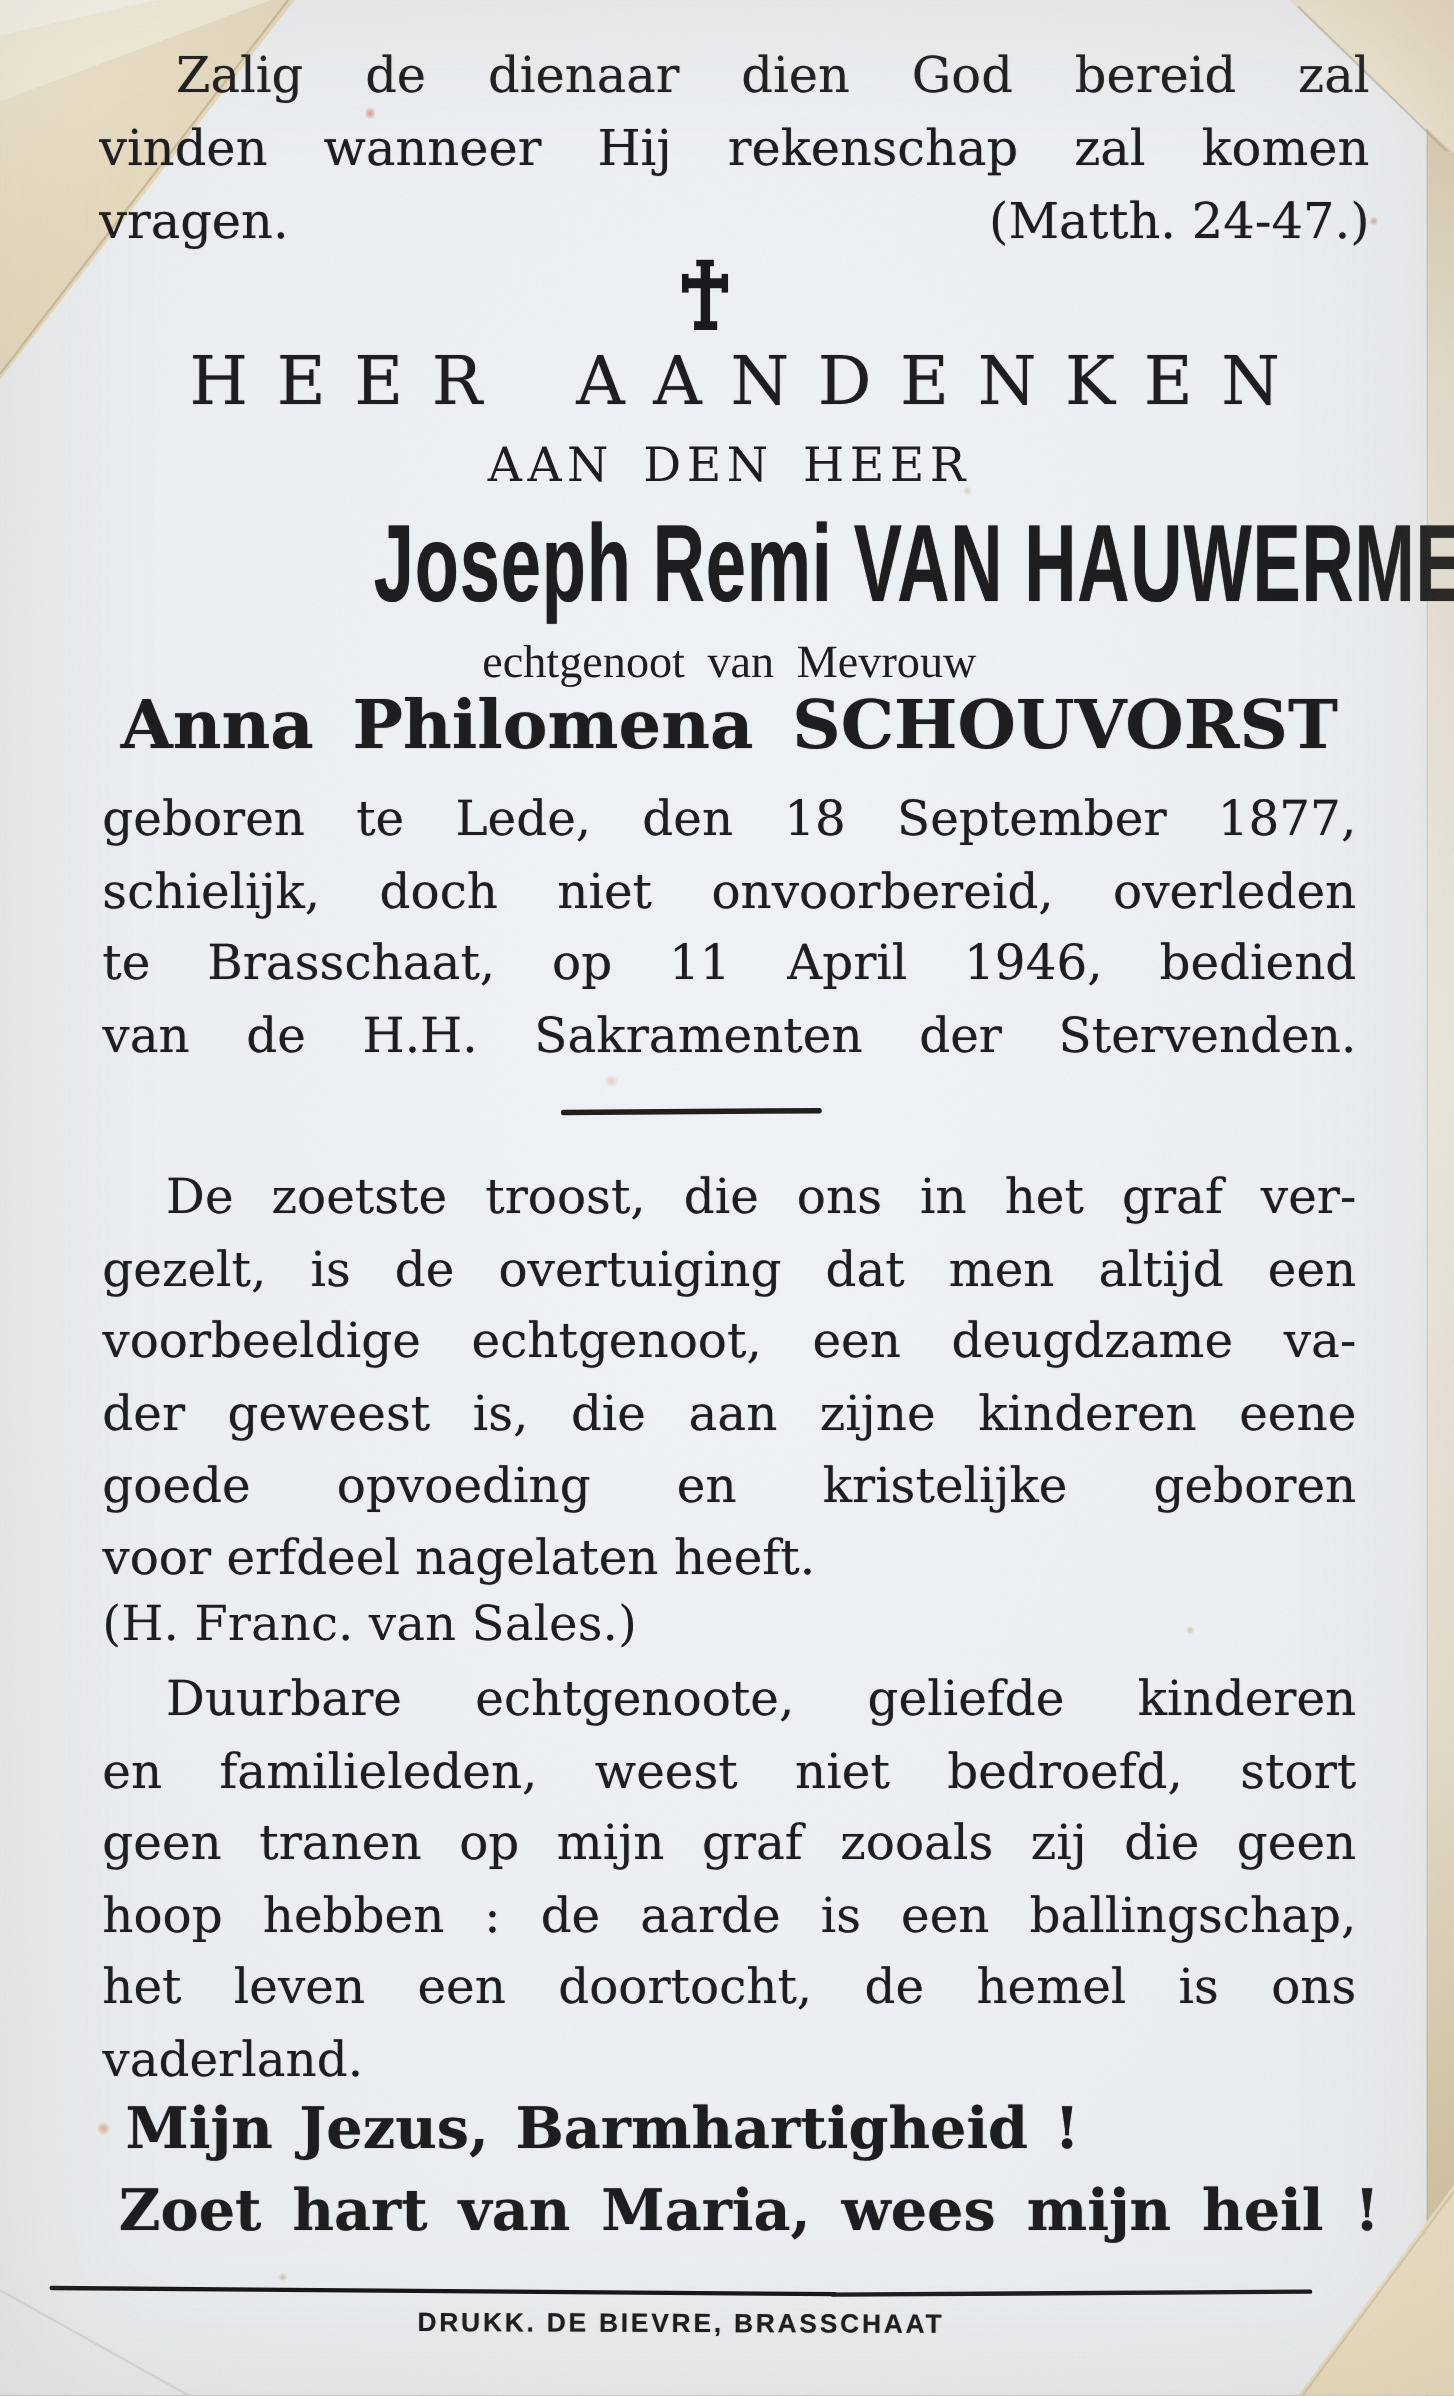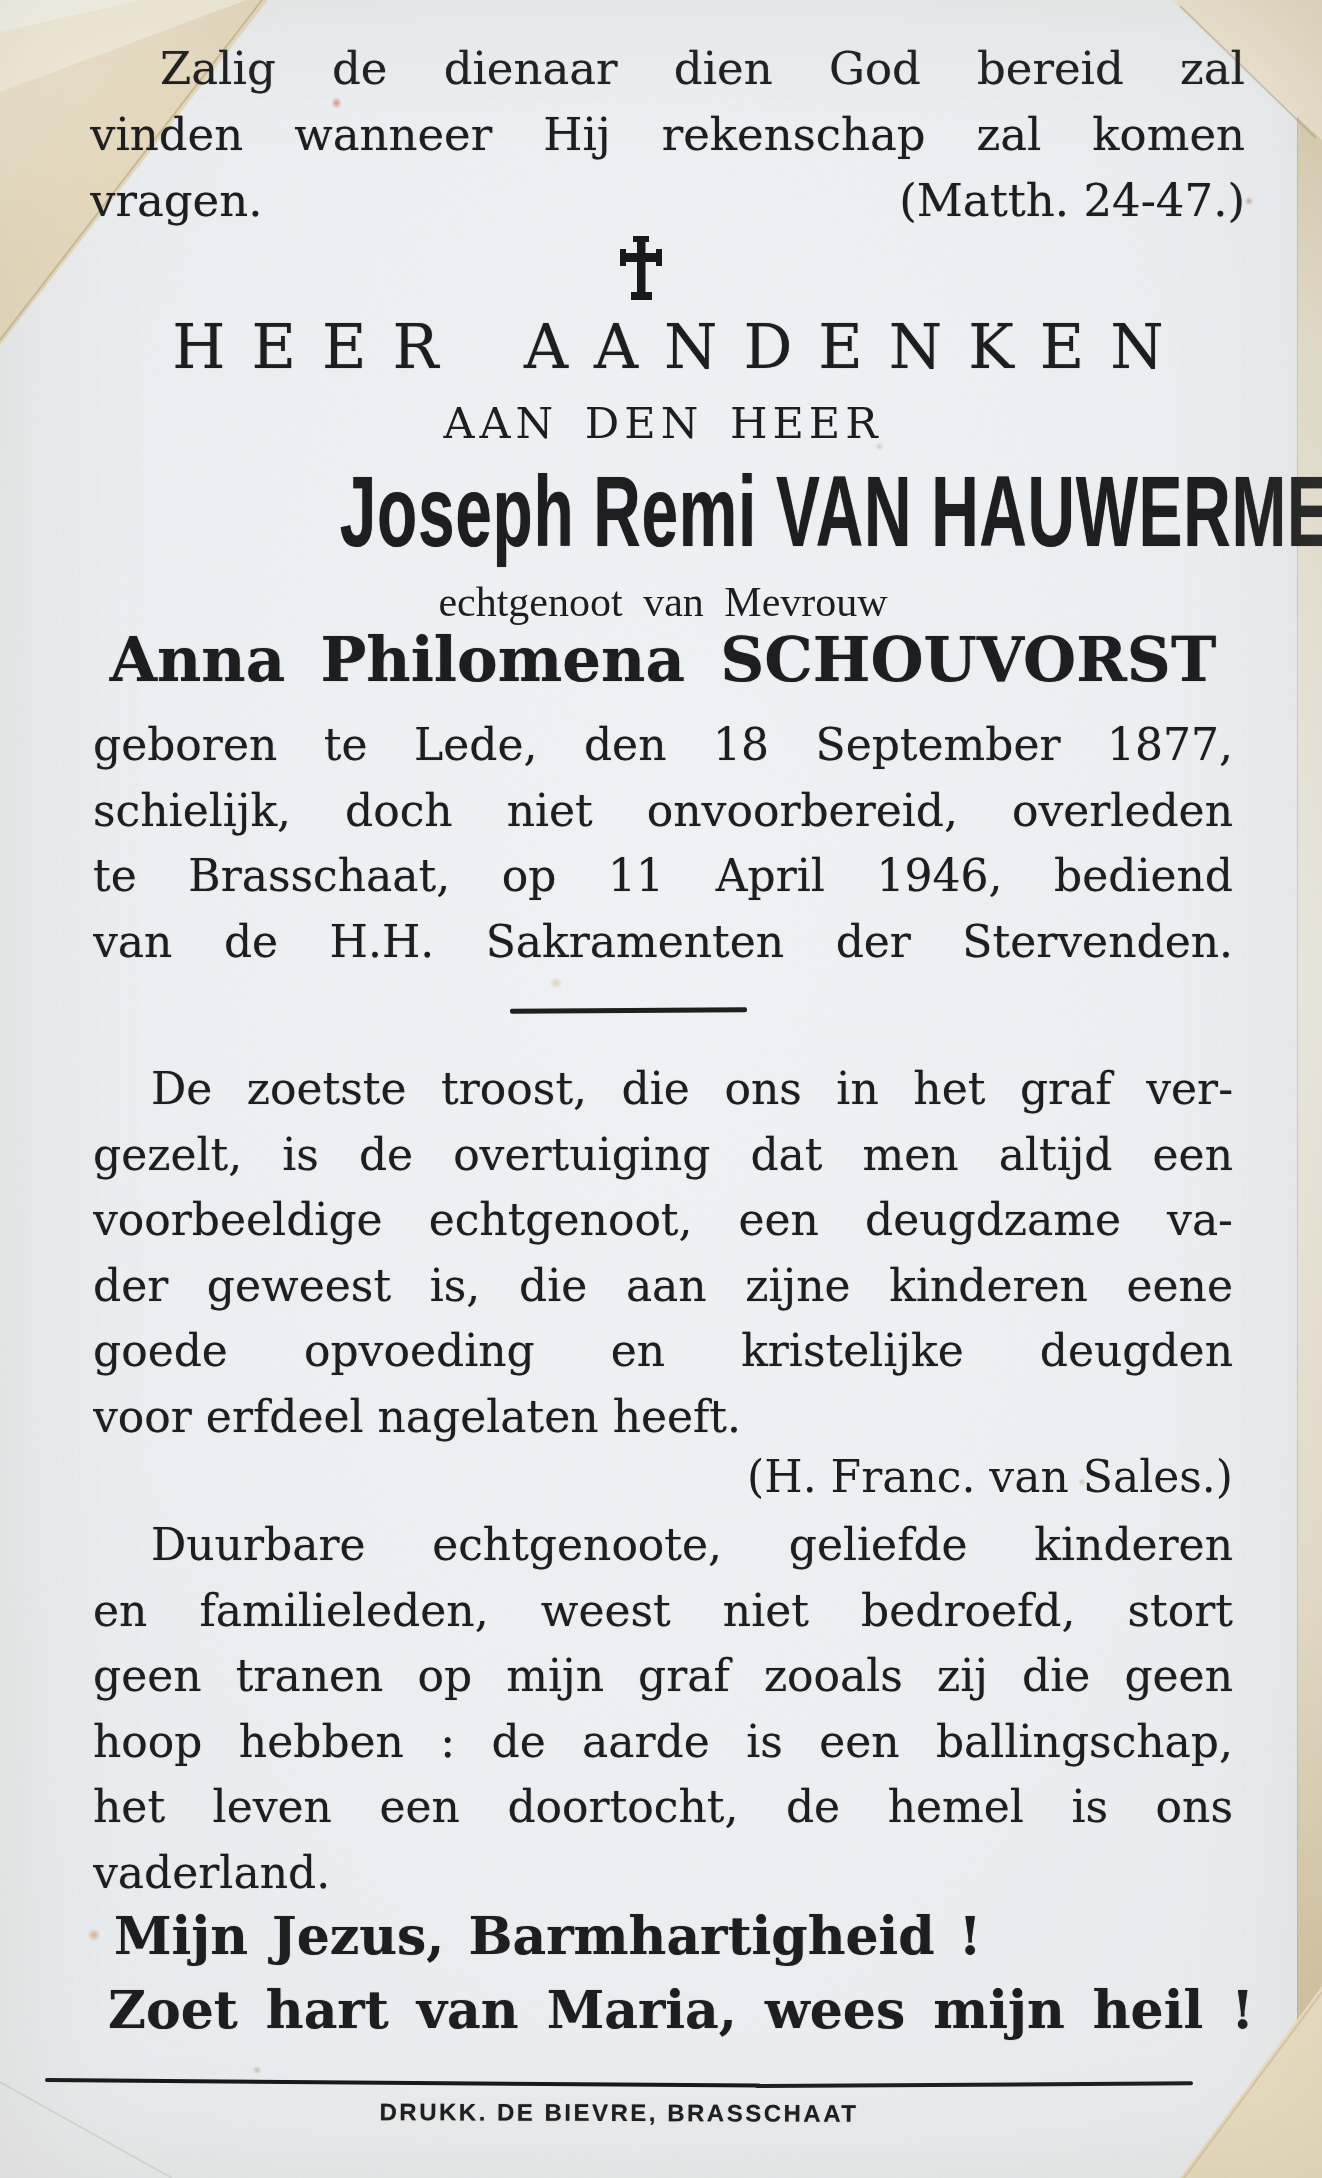--- a/index.html
+++ b/index.html
@@ -51,21 +51,21 @@
     padding-left:18px;text-shadow:0 0 1px rgba(25,25,28,.55);
   }
   .salutation{text-align:center;font-size:43px;line-height:58px;letter-spacing:5px;word-spacing:8px;}
   .name-wrap{text-align:center;line-height:112px;white-space:nowrap;}
   .name-inner{display:inline-block;font-family:"Liberation Sans",sans-serif;font-weight:700;
     font-size:94px;transform:scale(0.70,1.06);letter-spacing:1px;
     text-shadow:0 0 1px rgba(15,15,18,.6);}
   .relation{text-align:center;font-size:42px;line-height:62px;word-spacing:10px;}
   .spouse{text-align:center;font-weight:700;font-size:61px;line-height:76px;word-spacing:14px;
     text-shadow:0 0 1px rgba(20,20,22,.55);}
-  .attribution{text-align:right;padding-right:52px;font-size:44px;line-height:65px;}
+  .attribution{text-align:left;padding-right:52px;font-size:44px;line-height:65px;}
   .prayer{position:absolute;font-weight:700;font-size:52px;line-height:70px;
     text-shadow:0 0 1px rgba(20,20,22,.55);}
   .divider{position:absolute;left:510px;top:1008px;width:237px;height:5px;
     background:#1c1c1c;border-radius:2px;transform:rotate(-0.4deg);}
   .bottom-rule{position:absolute;left:45px;top:2077px;width:1148px;height:10px;}
   .rule-a{position:absolute;left:0;top:1px;width:716px;height:4px;background:#141414;
     transform:rotate(0.45deg);transform-origin:left center;border-radius:2px;}
   .rule-b{position:absolute;left:710px;top:7px;width:438px;height:3.5px;background:#1a1a1a;
     transform:rotate(-0.35deg);transform-origin:left center;border-radius:2px;}
   .printer{position:absolute;left:45px;top:2099px;width:1148px;text-align:center;
@@ -136,21 +136,21 @@
     <div class="line just">van de H.H. Sakramenten der Stervenden.</div>
   </div>
 
   <div class="divider"></div>
 
   <div class="blk" style="top:1056px;">
     <div class="line just ind">De zoetste troost, die ons in het graf ver-</div>
     <div class="line just">gezelt, is de overtuiging dat men altijd een</div>
     <div class="line just">voorbeeldige echtgenoot, een deugdzame va-</div>
     <div class="line just">der geweest is, die aan zijne kinderen eene</div>
-    <div class="line just">goede opvoeding en kristelijke deugden</div>
+    <div class="line just">goede opvoeding en kristelijke geboren</div>
     <div class="line">voor erfdeel nagelaten heeft.</div>
   </div>
 
   <div class="blk attribution" style="top:1444px;">(H. Franc. van Sales.)</div>
 
   <div class="blk" style="top:1512px;">
     <div class="line just ind">Duurbare echtgenoote, geliefde kinderen</div>
     <div class="line just">en familieleden, weest niet bedroefd, stort</div>
     <div class="line just">geen tranen op mijn graf zooals zij die geen</div>
     <div class="line just">hoop hebben : de aarde is een ballingschap,</div>

